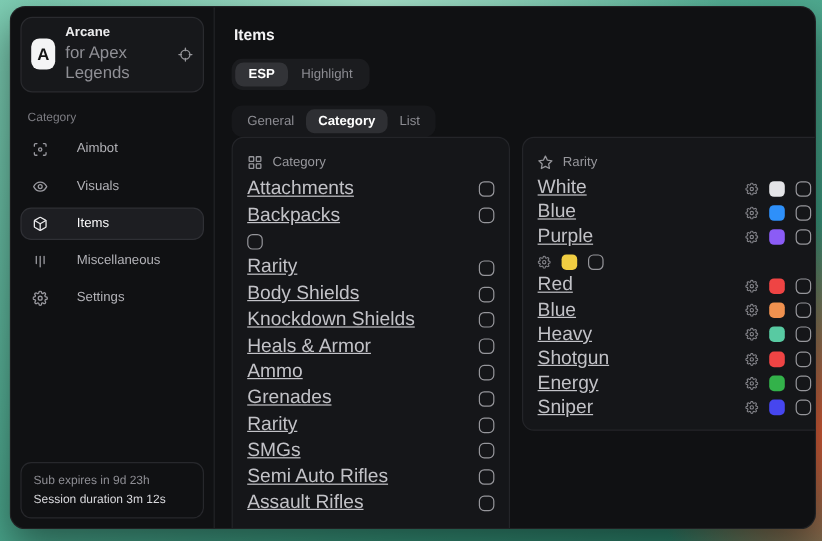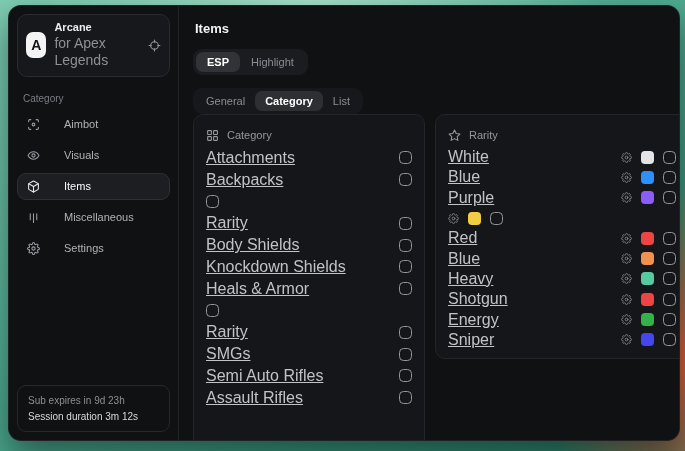--- a/index.html
+++ b/index.html
@@ -199,20 +199,25 @@
             </div>
             <div class="prow">
               <span class="row-label">Knockdown Shields</span>
               <div class="checkbox"></div>
             </div>
             <div class="prow">
               <span class="row-label">Heals &amp; Armor</span>
               <div class="checkbox"></div>
             </div>
             <div class="prow">
+              <span class="row-label">Ammo</span>
+              <div class="checkbox"></div>
+            </div>
+            <div class="prow">
+              <span class="row-label">Grenades</span>
               <div class="checkbox"></div>
             </div>
             <div class="prow">
               <span class="row-label">Rarity</span>
               <div class="checkbox"></div>
             </div>
             <div class="prow">
               <span class="row-label">SMGs</span>
               <div class="checkbox"></div>
             </div>

